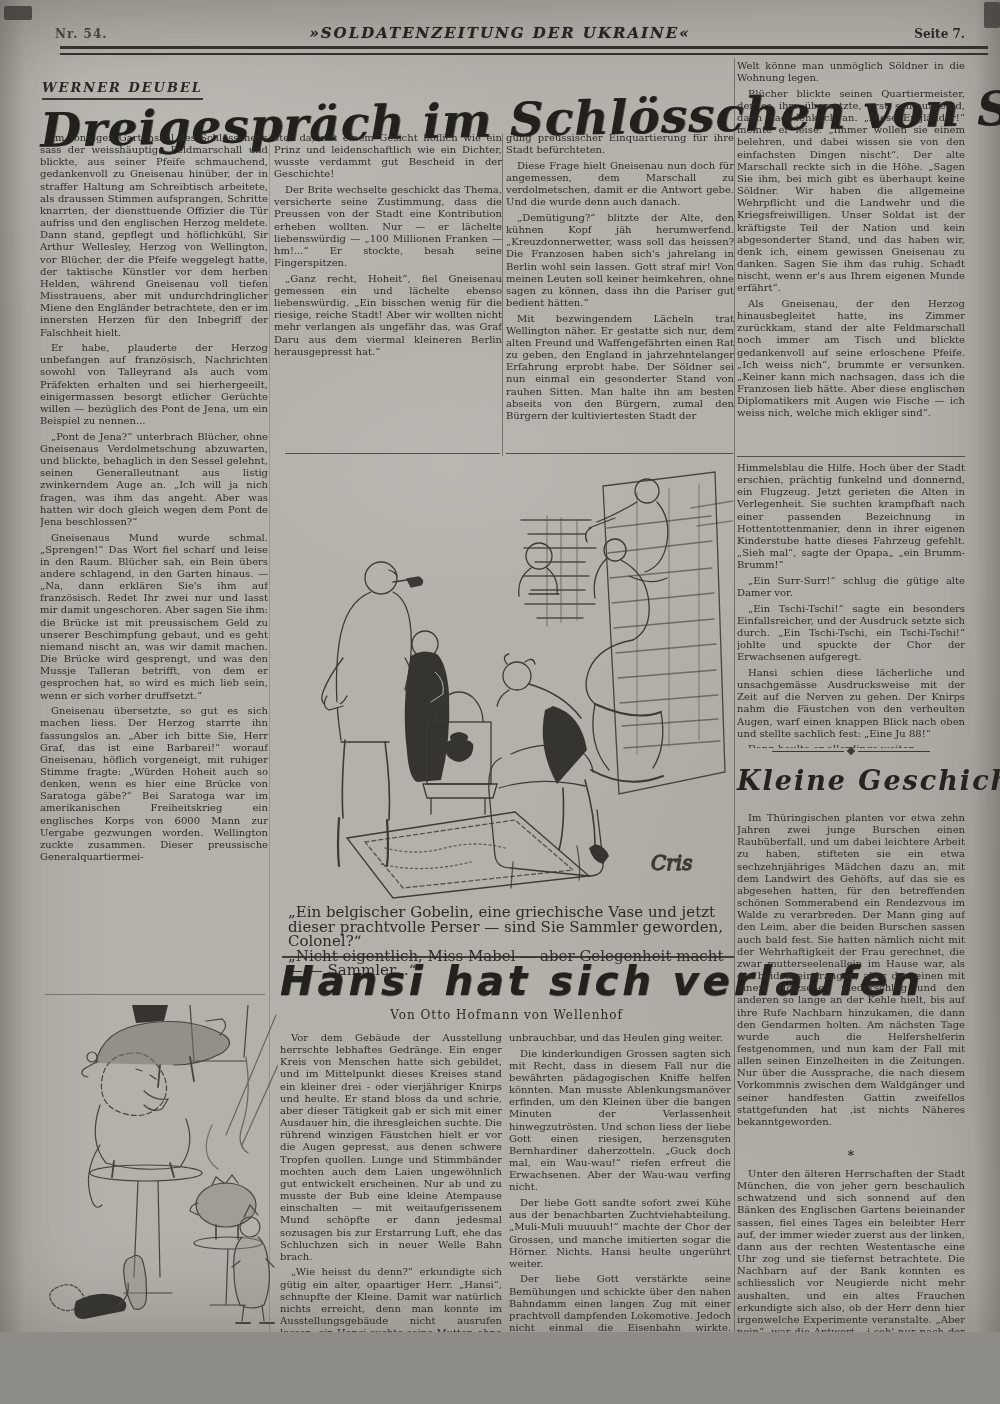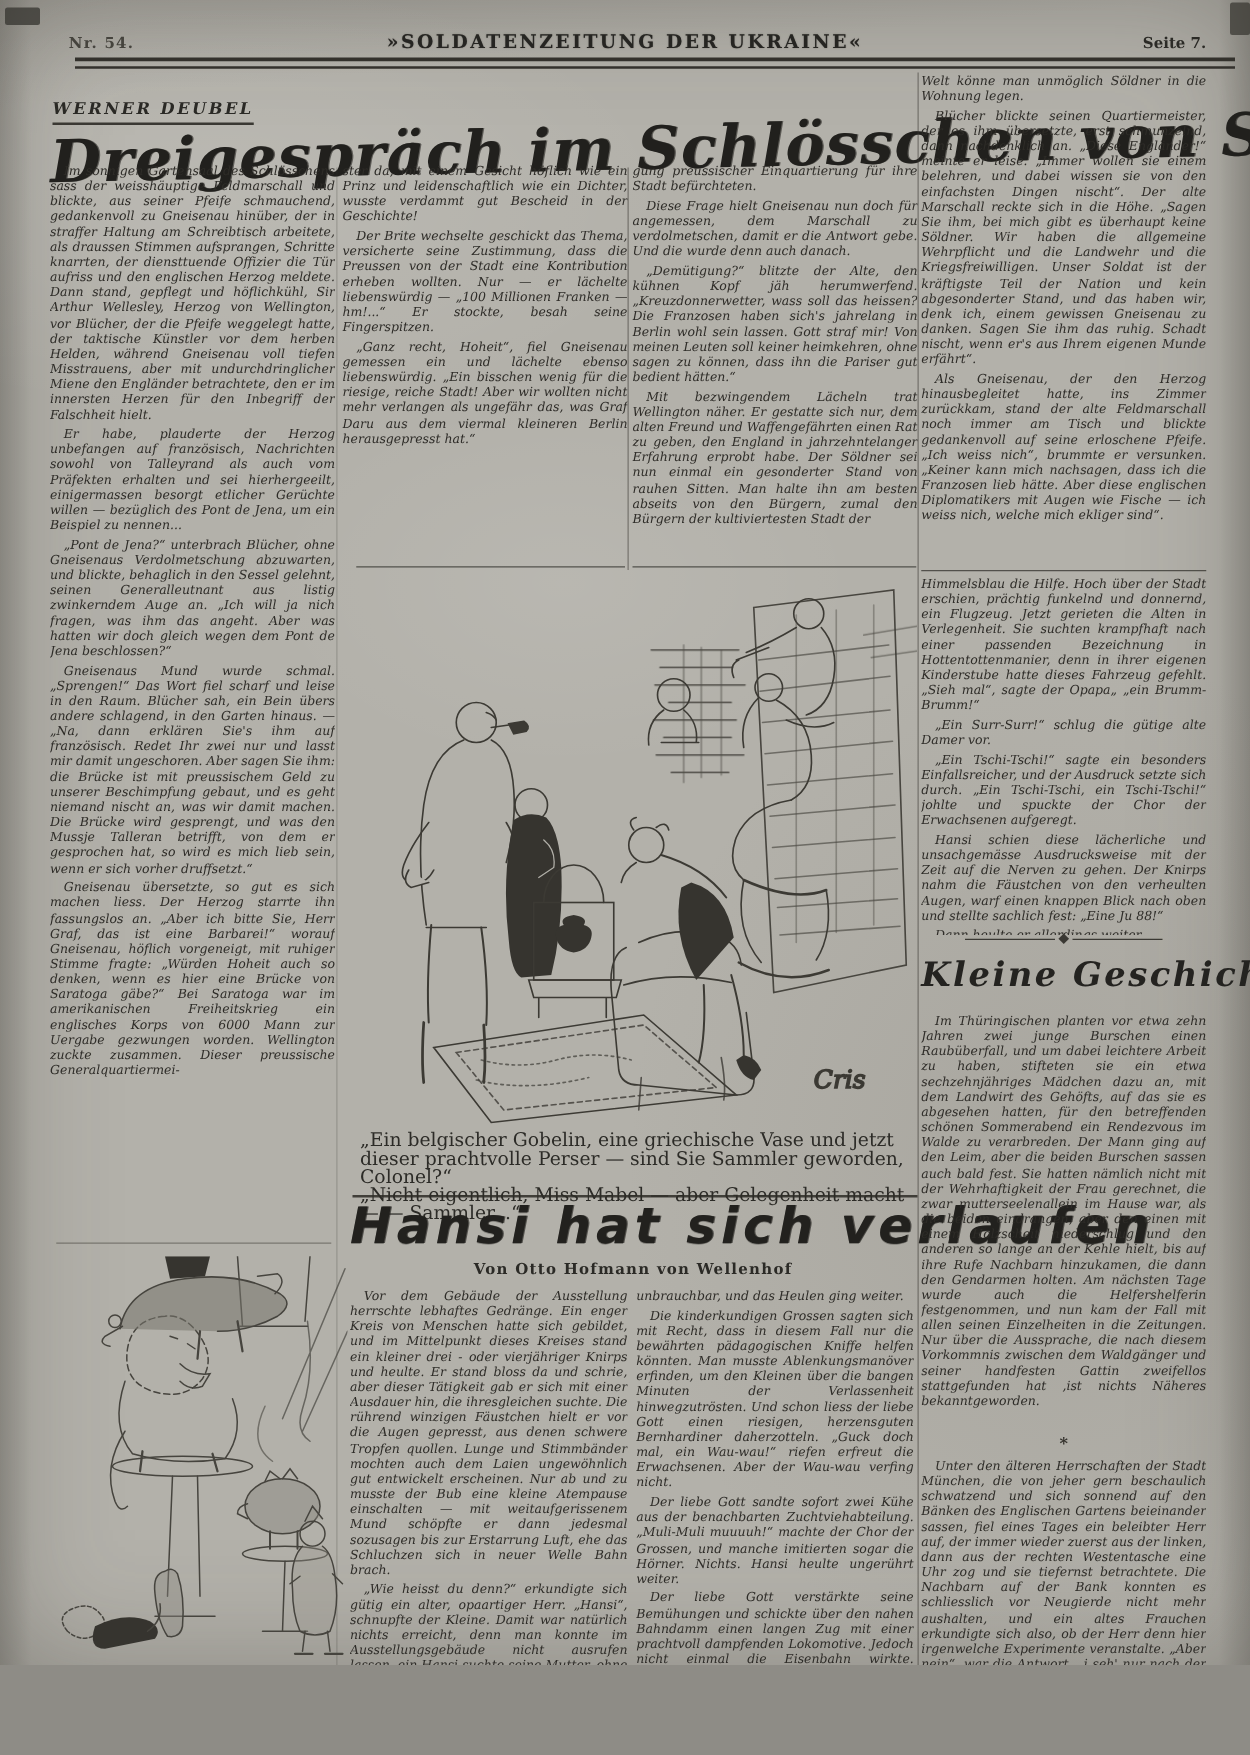--- a/index.html
+++ b/index.html
@@ -13,53 +13,53 @@
       radial-gradient(ellipse 400px 250px at 45% 35%, rgba(255,255,255,0.08), rgba(0,0,0,0) 60%),
       linear-gradient(175deg, rgba(130,127,120,0.25) 0%, rgba(0,0,0,0) 6%),
       linear-gradient(90deg, rgba(90,88,82,0.30) 0%, rgba(0,0,0,0) 2.5%, rgba(0,0,0,0) 97.5%, rgba(90,88,82,0.30) 100%);
     box-shadow:inset 0 0 90px rgba(60,58,52,0.35);
     overflow:hidden;
     font-family:"DejaVu Serif", serif;
     color:#2e2c28;
   }
   
   .hdr-issue{position:absolute;left:55px;top:27px;font-size:12px;font-weight:bold;color:#45433d;letter-spacing:1px;}
-  .hdr-title{position:absolute;left:0;right:0;top:24px;text-align:center;font-size:15px;font-weight:bold;letter-spacing:2px;color:#262522;text-shadow:0 0 1px rgba(40,38,34,.5);}
+  .hdr-title{position:absolute;left:0;right:0;top:24px;text-align:center;font-size:15px;font-weight:bold;letter-spacing:2px;color:#262522;text-shadow:0 0 1px rgba(40,38,34,.5);font-style:italic;}
   .hdr-page{position:absolute;right:35px;top:27px;font-size:12px;font-weight:bold;color:#2b2a26;}
   .hdr-rule{position:absolute;left:60px;right:12px;top:46px;height:4px;border-top:3px solid #33312c;border-bottom:2px solid #33312c;}
   
   .author{position:absolute;left:42px;top:80px;font-size:13px;font-weight:bold;font-style:italic;letter-spacing:2px;color:#2a2925;border-bottom:2.5px solid #3a3833;padding-bottom:3px;}
   .headline1{
     position:absolute;left:40px;top:95px;width:690px;
     font-size:47px;font-weight:bold;font-style:italic;letter-spacing:1px;
     color:#21201d;transform:rotate(-1.3deg);white-space:nowrap;
     text-shadow:1px 0 0 rgba(33,32,29,.6);
   }
   
   .col{position:absolute;width:228px;font-size:10px;line-height:12.15px;text-align:justify;overflow:hidden;}
-  .col p{margin:0 0 3.5px 0;text-indent:11px;font-style:italic;}
+  .col p{margin:0 0 3.5px 0;text-indent:11px;}
   .cont-first p:first-child{text-indent:0;}
   
   .vrule{position:absolute;width:1px;background:rgba(55,53,48,0.50);}
   .hrule{position:absolute;height:0;border-top:1.5px solid rgba(50,48,43,0.75);}
   .hrule-thick{position:absolute;height:0;border-top:2.5px solid rgba(45,43,38,0.85);}
   
   .illo{position:absolute;left:285px;top:458px;width:448px;height:445px;}
   .illo svg{width:100%;height:100%;}
   .sig{font-family:"DejaVu Serif",serif;font-style:italic;font-size:20px;fill:#3a3833;}
   .caption{position:absolute;left:288px;top:905px;width:442px;font-size:15px;line-height:14.5px;color:#2c2b27;}
   .caption p{margin:0;}
   
   .headline2{
     position:absolute;left:280px;top:958px;width:453px;text-align:center;
     font-family:"DejaVu Sans",sans-serif;font-size:40px;font-weight:bold;font-style:italic;
     letter-spacing:4px;color:#22211e;white-space:nowrap;
     text-shadow:1px 0 0 rgba(30,29,26,.65), 0 1px 0 rgba(30,29,26,.35);
   }
-  .byline2{position:absolute;left:280px;top:1008px;width:453px;text-align:center;font-size:12px;font-weight:bold;color:#2b2a26;letter-spacing:1px;}
+  .byline2{position:absolute;left:280px;top:1008px;width:453px;text-align:center;font-size:12px;font-weight:normal;color:#2b2a26;letter-spacing:1px;}
   
   .divider-orn{position:absolute;display:flex;align-items:center;justify-content:center;width:228px;}
   .divider-orn .line{flex:0 0 72px;border-top:1.5px solid #3a3833;}
   .divider-orn .diamond{width:6px;height:6px;background:#3a3833;transform:rotate(45deg);margin:0 4px;}
   .kg-head{position:absolute;left:737px;top:765px;width:228px;text-align:center;font-size:27px;font-weight:bold;font-style:italic;letter-spacing:2px;color:#242320;white-space:nowrap;}
   .star-div{position:absolute;left:737px;width:228px;text-align:center;font-size:13px;font-weight:bold;color:#33312c;}
   
   .cartoon{position:absolute;left:40px;top:1005px;width:238px;height:340px;}
   .cartoon svg{width:100%;height:100%;}
   .cartoon-cap{position:absolute;left:36px;top:1350px;width:236px;font-size:15px;color:#33312d;}

